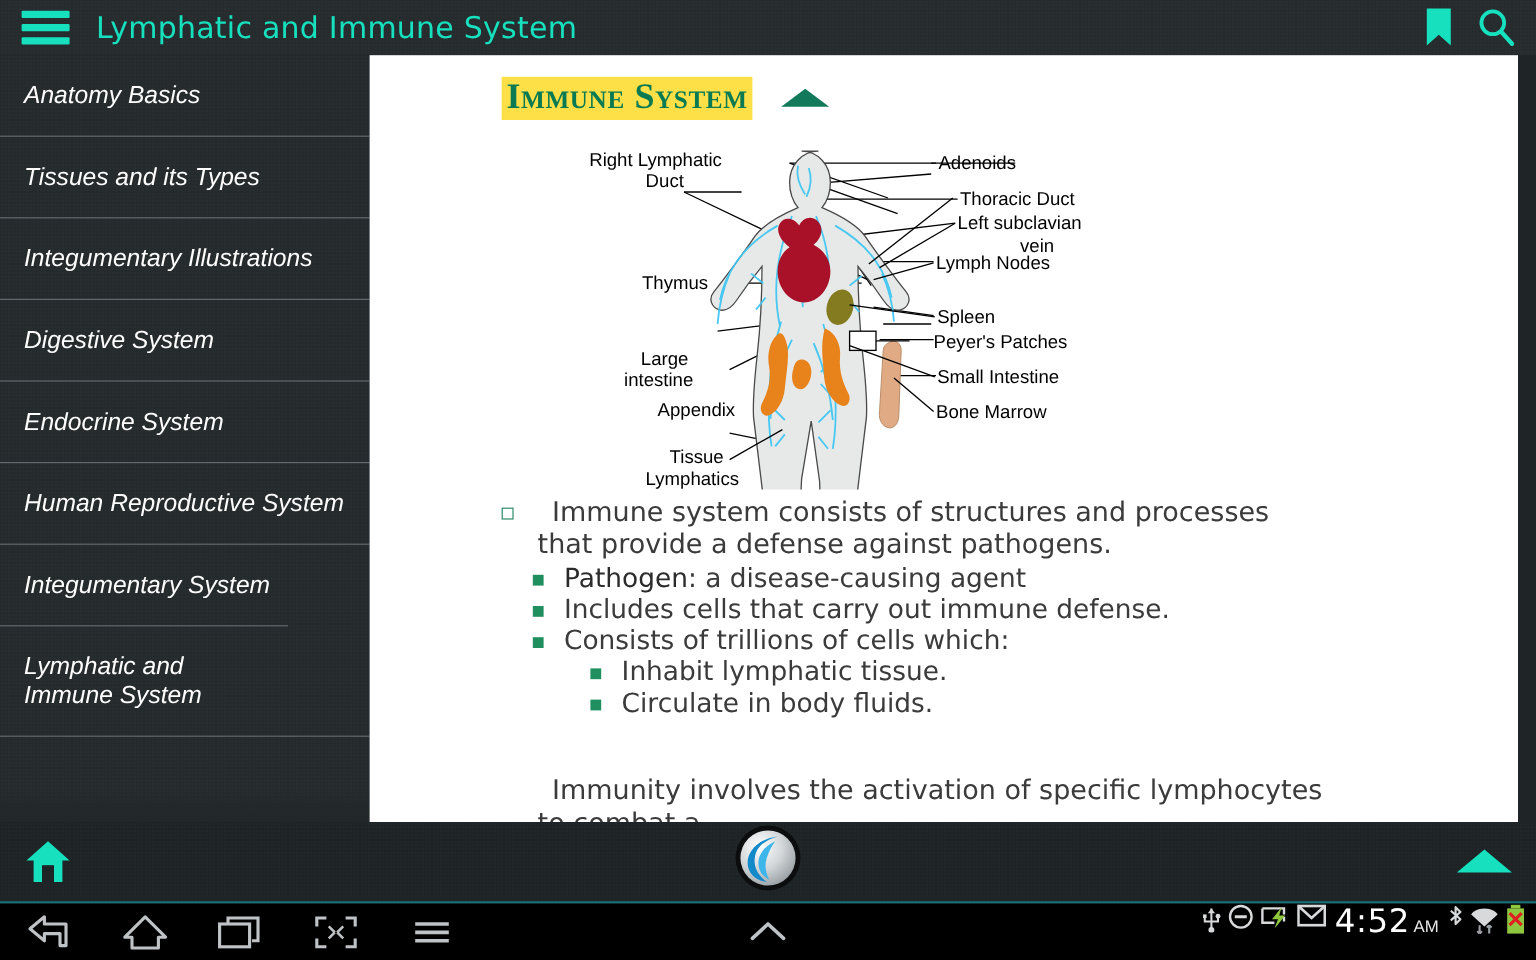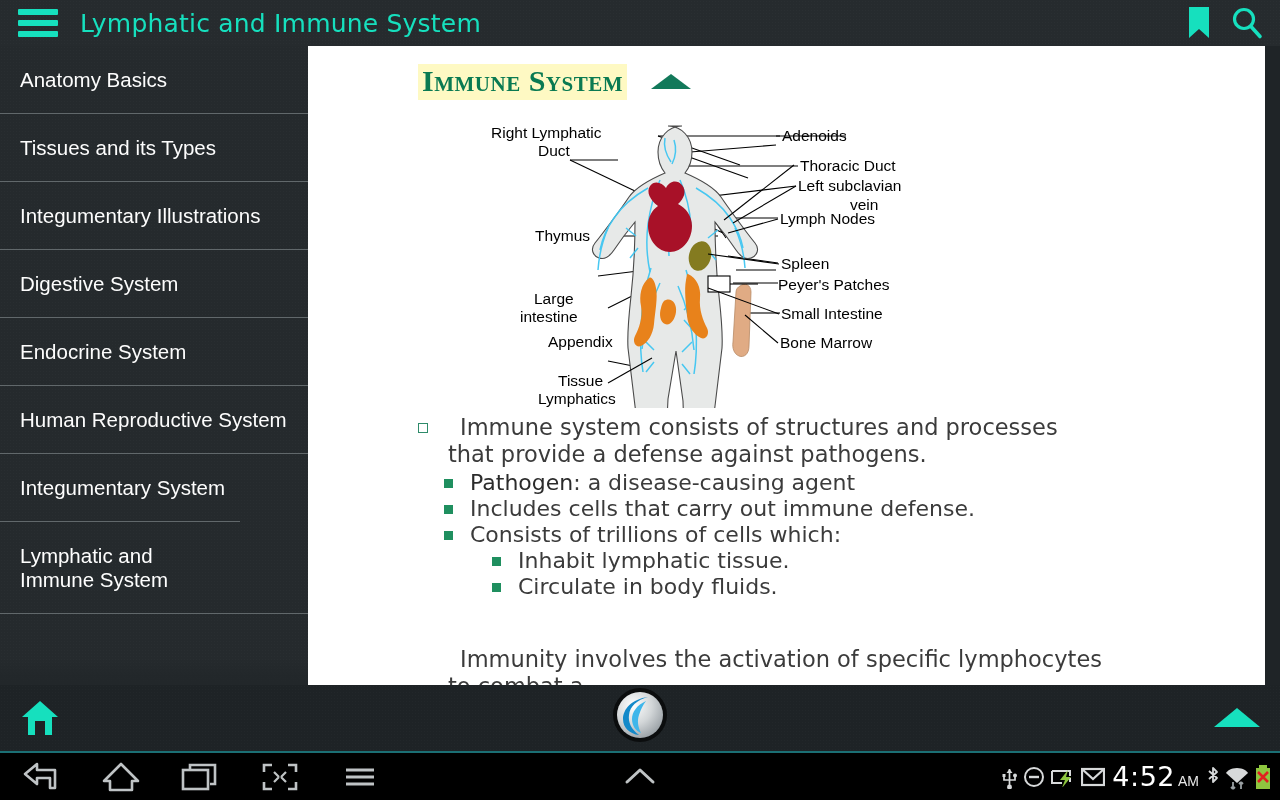--- a/index.html
+++ b/index.html
@@ -33,20 +33,21 @@
   .appbar-actions { position:absolute; right:16px; top:6px; display:flex; gap:16px; align-items:center; }
   .icon-btn { cursor:pointer; display:block; }
 
   
   .sidebar {
     position:absolute; left:0; top:46px; width:308px; height:639px;
     background:#252a2d;
     background-image:radial-gradient(rgba(255,255,255,.02) 1px, transparent 1px);
     background-size:3px 3px;
     overflow:hidden;
+    font-style:italic;
   }
   .nav-item {
     position:relative; padding:22px 14px 21px 20px;
     color:#fdfdfd; font-size:20.5px; line-height:24px;
     cursor:pointer;
   }
   .nav-item + .nav-item { border-top:1px solid #61686b; }
   .nav-item.selected { color:#ffffff; }
   .nav-item.faded { color:#8d9295; }
   .sidebar-fade {
@@ -59,21 +60,21 @@
   .content {
     position:absolute; left:308px; top:46px; width:957px; height:639px;
     background:#ffffff; overflow:hidden;
   }
   .content-inner { padding:10px 0 0 0; position:relative; }
 
   .section-head { display:flex; align-items:center; gap:24px; padding:8px 0 0 110px; }
   .section-title-1 {
     font-family:"Liberation Serif", serif;
     font-variant:small-caps; font-weight:bold;
-    font-size:30px; color:#0a7a52; background:#fef9c3;
+    font-size:30px; color:#0a7a52; background:#fde047;
     padding:0 4px 2px 4px; letter-spacing:.5px; line-height:1.12;
   }
   .section-title-2 {
     font-family:"DejaVu Sans", sans-serif;
     font-size:27px; color:#12a86e; letter-spacing:.2px;
   }
   .tri {
     width:0; height:0; border-left:20px solid transparent; border-right:20px solid transparent;
     border-bottom:15px solid #12795a; cursor:pointer; flex:none;
   }
@@ -122,21 +123,21 @@
   .applogo { position:absolute; left:612px; top:687px; width:56px; height:56px; cursor:pointer; }
   .up-tri {
     position:absolute; right:20px; top:23px;
     width:0; height:0; border-left:23px solid transparent; border-right:23px solid transparent;
     border-bottom:19px solid #16e0be; cursor:pointer;
   }
 
   
   .navbar { position:absolute; left:0; top:753px; width:1280px; height:47px; background:#000; }
   .nav-ico { position:absolute; top:8px; cursor:pointer; }
-  .statusbar { position:absolute; right:8px; top:0; height:47px; display:flex; align-items:center; gap:5px; }
+  .statusbar { position:absolute; right:8px; top:0; height:47px; display:flex; gap:5px; }
   .clock { color:#fff; font-size:27px; font-family:"DejaVu Sans", sans-serif; letter-spacing:.5px; }
   .ampm { color:#e8e8e8; font-size:14px; margin-left:3px; }
 </style>
 </head>
 <body>
 
 <div id="app">
 
   <div class="appbar">
     <div class="hamburger">

